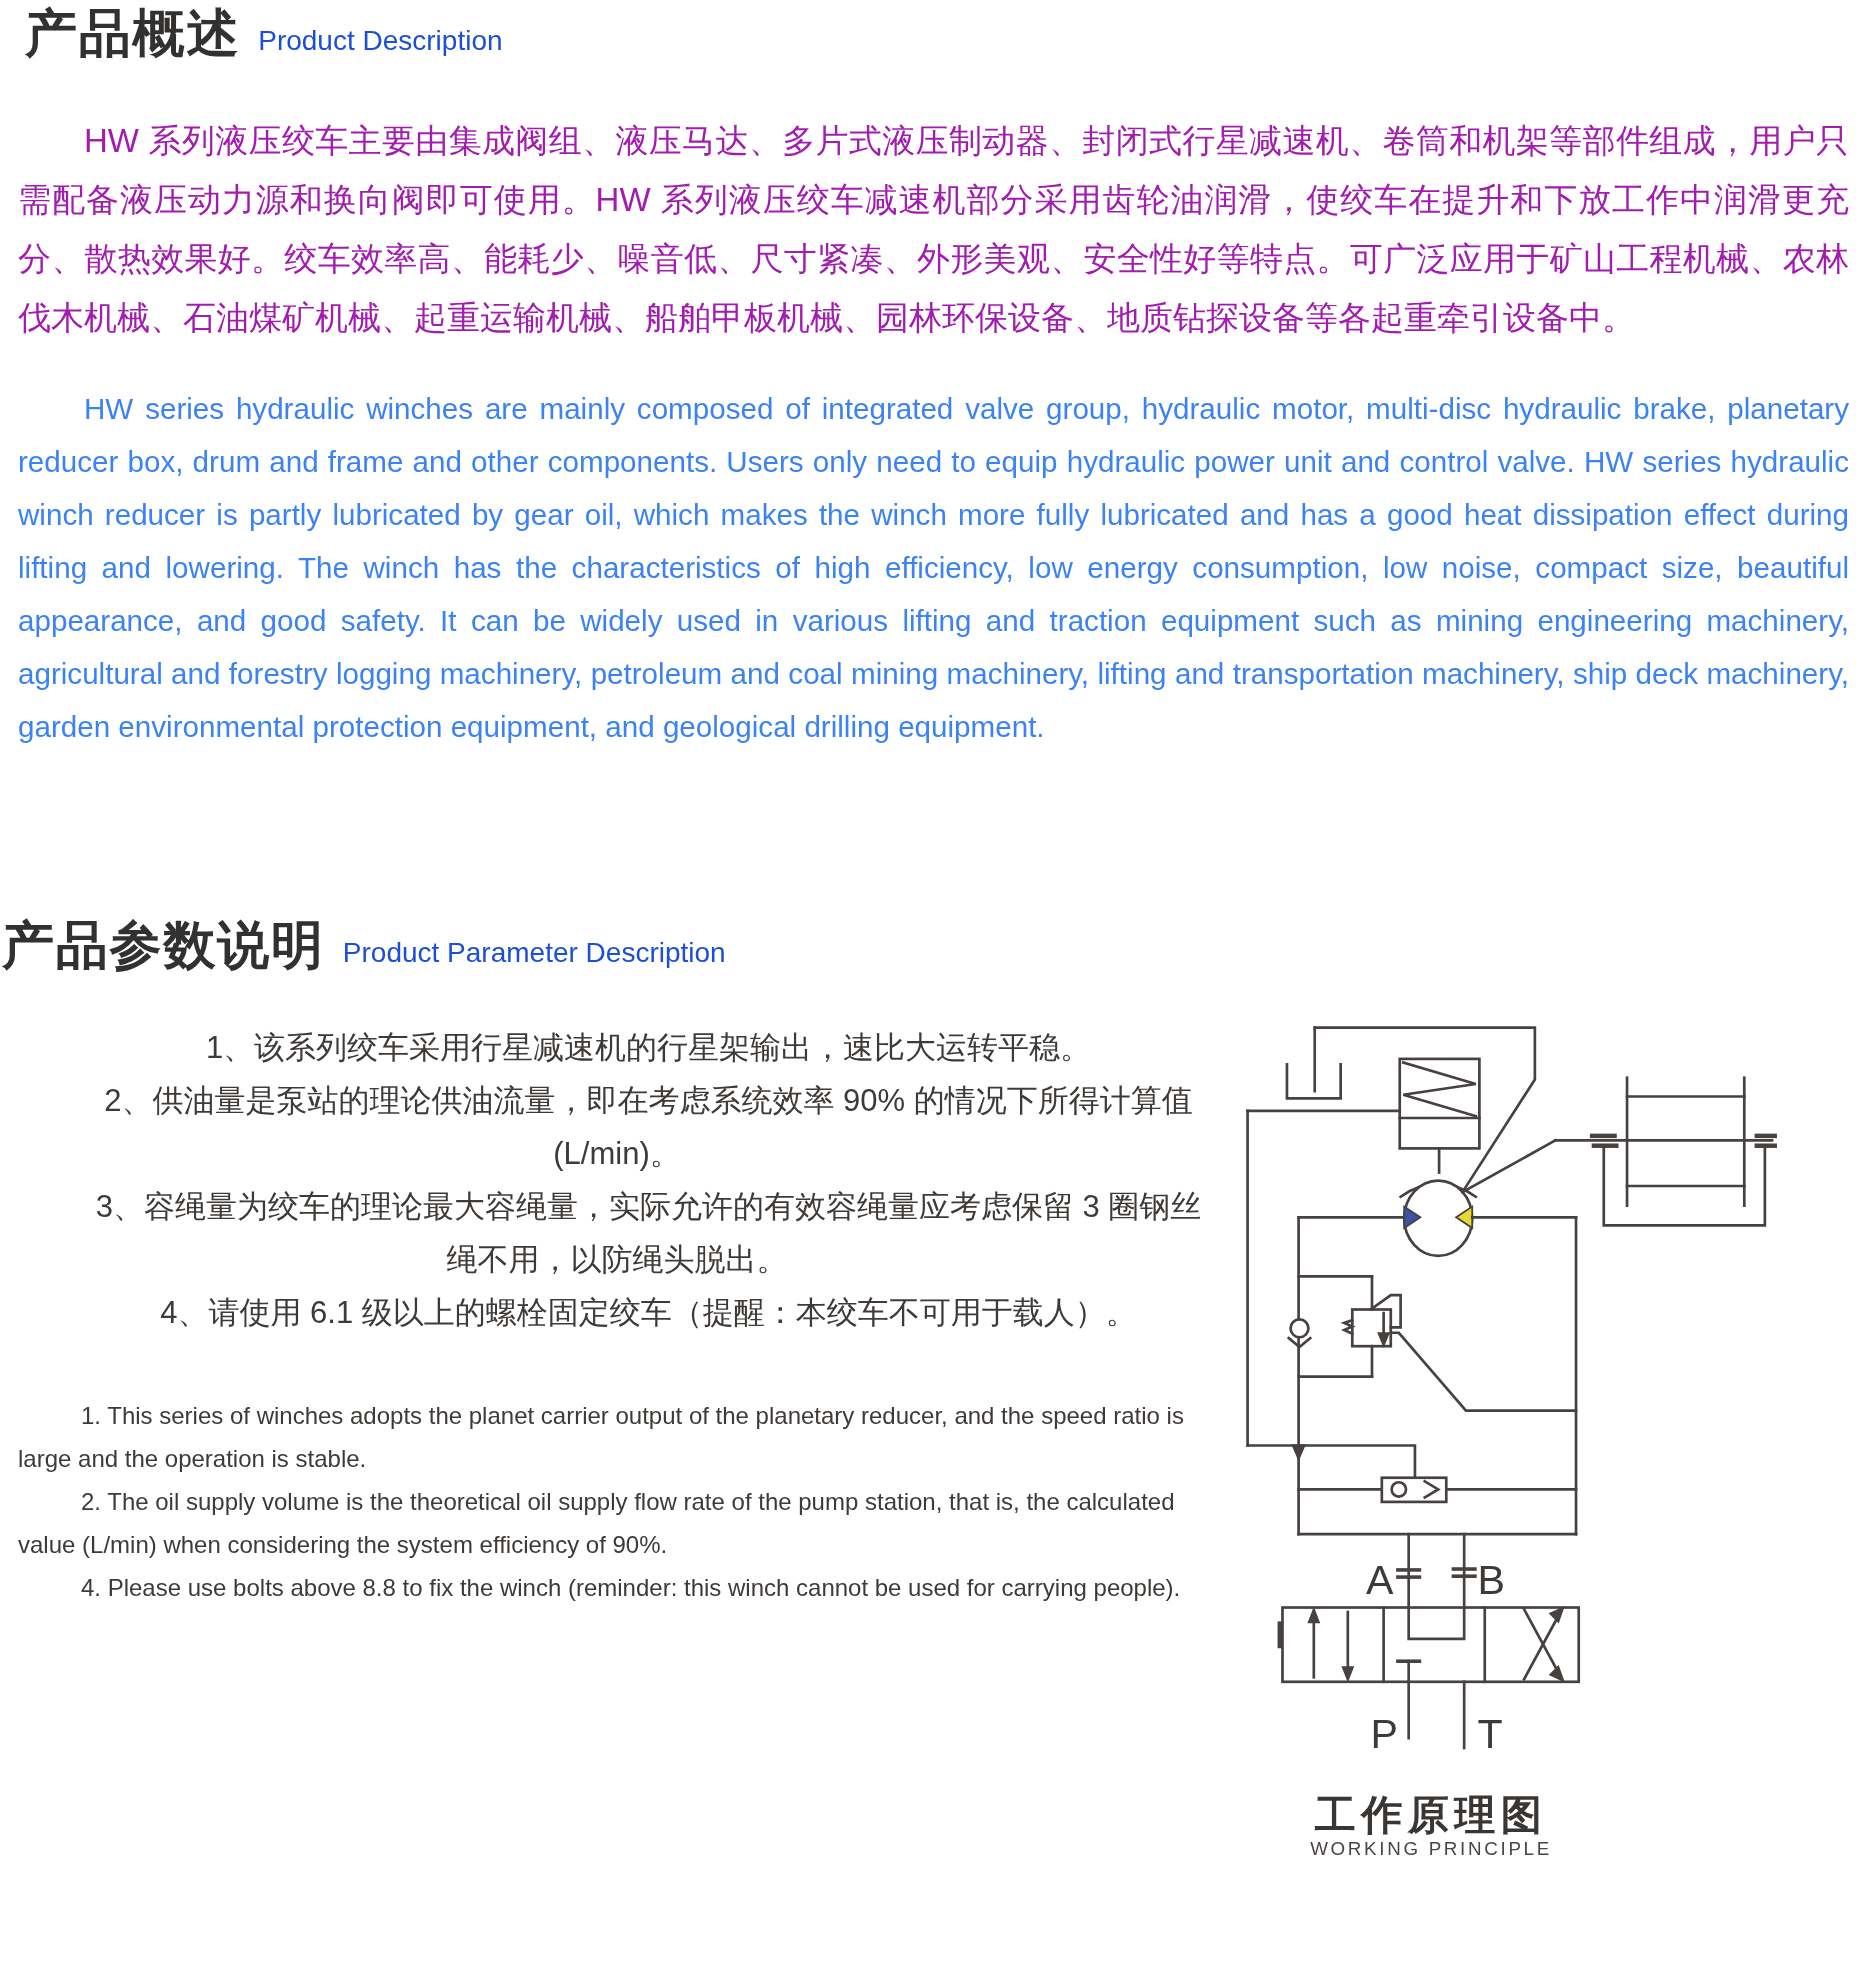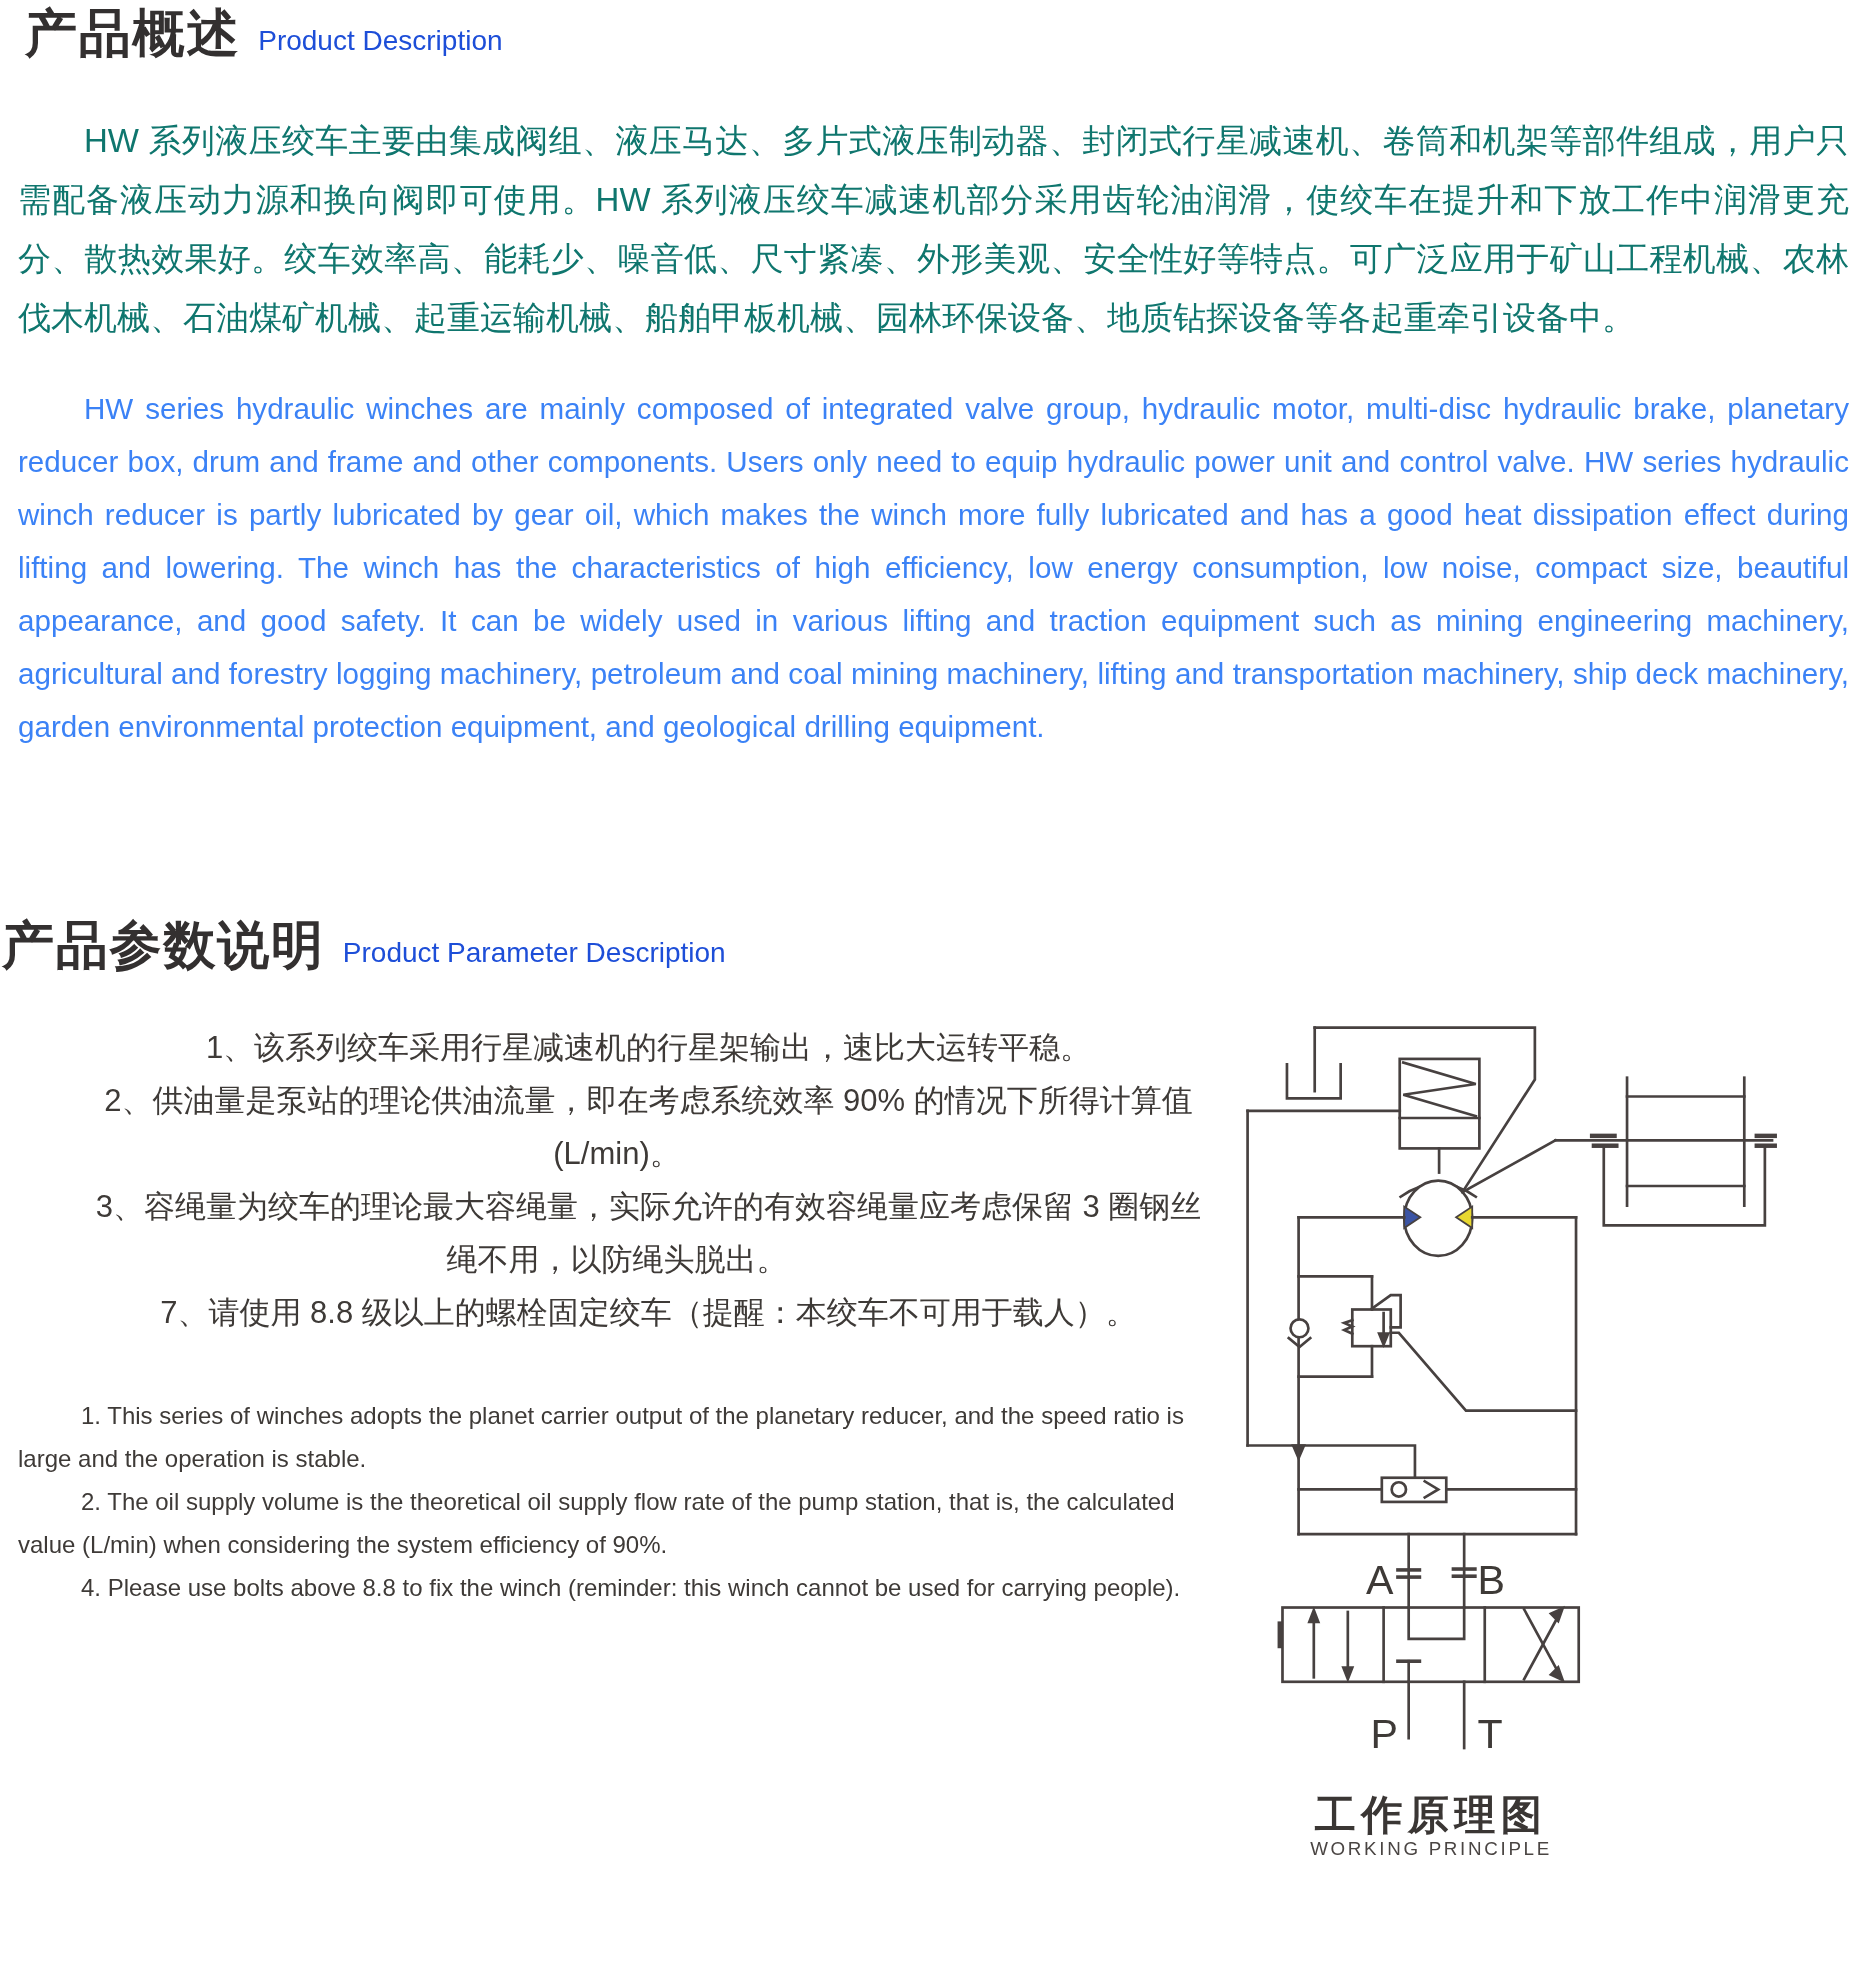--- a/index.html
+++ b/index.html
@@ -4,21 +4,21 @@
 <style>
   html,body{margin:0;padding:0;background:#ffffff;}
   body{font-family:"Liberation Sans","DejaVu Sans",sans-serif;color:#3e3a37;}
   .page{position:relative;width:1866px;height:1940px;background:#fff;overflow:hidden;}
 
   .h-row{position:absolute;display:flex;align-items:flex-end;white-space:nowrap;}
   .h-cn{font-size:52px;font-weight:600;color:#333030;letter-spacing:1.8px;line-height:1;}
   .h-en{font-size:28px;color:#1d4ed8;margin-left:18px;padding-bottom:4.5px;line-height:1;}
 
   .para{position:absolute;margin:0;text-align:justify;}
-  .para-cn{left:18px;top:111px;width:1831px;font-size:33px;line-height:59px;text-indent:66px;color:#0f766e;}
+  .para-cn{left:18px;top:111px;width:1831px;font-size:33px;line-height:59px;text-indent:66px;color:#a21caf;}
   .para-en{left:18px;top:382px;width:1831px;font-size:29.6px;line-height:53px;text-indent:66px;color:#3b82f6;}
 
   .list{position:absolute;left:18px;}
   .list p{margin:0;text-indent:63px;}
   .list-cn{top:1021px;width:1198px;font-size:31px;line-height:53px;text-align:center;}
   .list-en{top:1394px;width:1198px;font-size:24px;line-height:43px;}
 
   .diagram{position:absolute;left:1227px;top:1003px;width:639px;height:860px;}
   svg line,svg polyline,svg path,svg rect,svg circle,svg ellipse{vector-effect:none;}
   .cap-cn{font-size:46px;font-weight:600;letter-spacing:6px;fill:#3a3634;}
@@ -41,21 +41,21 @@
 
   <div class="h-row" style="left:2px;top:919px;">
     <span class="h-cn">产品参数说明</span>
     <span class="h-en">Product Parameter Description</span>
   </div>
 
   <div class="list list-cn">
     <p>1、该系列绞车采用行星减速机的行星架输出，速比大运转平稳。</p>
     <p>2、供油量是泵站的理论供油流量，即在考虑系统效率 90% 的情况下所得计算值 (L/min)。</p>
     <p>3、容绳量为绞车的理论最大容绳量，实际允许的有效容绳量应考虑保留 3 圈钢丝绳不用，以防绳头脱出。</p>
-    <p>7、请使用 8.8 级以上的螺栓固定绞车（提醒：本绞车不可用于载人）。</p>
+    <p>4、请使用 6.1 级以上的螺栓固定绞车（提醒：本绞车不可用于载人）。</p>
   </div>
 
   <div class="list list-en">
     <p>1. This series of winches adopts the planet carrier output of the planetary reducer, and the speed ratio is large and the operation is stable.</p>
     <p>2. The oil supply volume is the theoretical oil supply flow rate of the pump station, that is, the calculated value (L/min) when considering the system efficiency of 90%.</p>
     <p>4. Please use bolts above 8.8 to fix the winch (reminder: this winch cannot be used for carrying people).</p>
   </div>
 
   <svg class="diagram" viewBox="0 0 714 960" fill="none" stroke="#474140" stroke-width="3" stroke-linecap="square">
 

